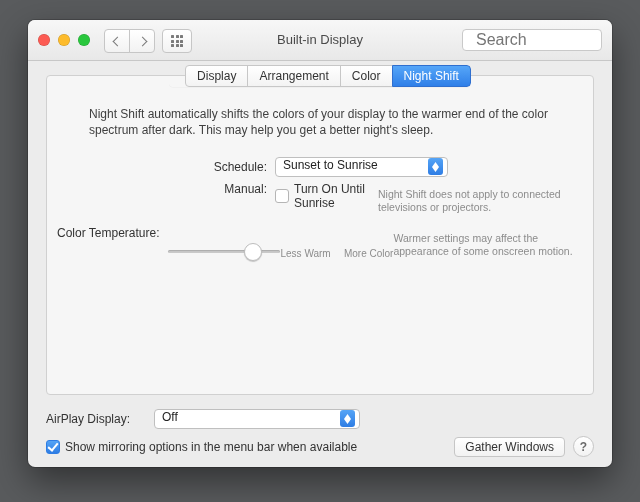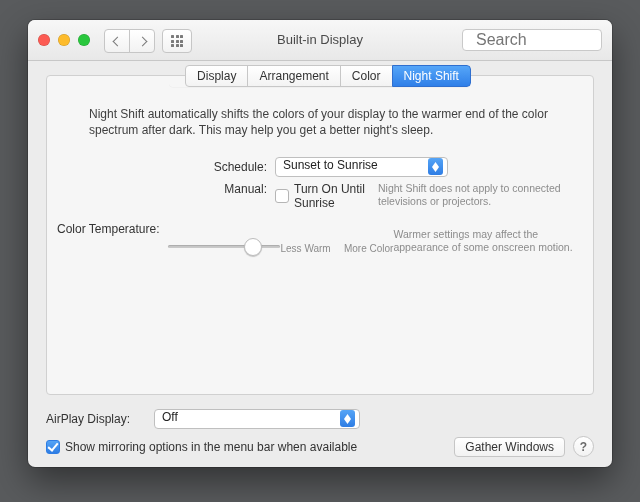--- a/index.html
+++ b/index.html
@@ -33,21 +33,21 @@
   .row{display:flex;align-items:center;margin:5px 0}
   .lab{width:220px;text-align:right;padding-right:8px;font-size:12px;color:#333}
   .val{flex:1;display:flex;align-items:center}
   .popup{height:20px;background:#fff;border:1px solid #bfbfbf;border-radius:4px;display:inline-flex;align-items:flex-start;padding:0 4px 0 7px;font-size:12px;color:#222;min-width:173px;box-sizing:border-box}
   .popup .pp-text{flex:1}
   .arrows{width:15px;height:17px;margin-left:6px;background:linear-gradient(#55a4f6,#2e7de4);border-radius:3px;display:flex;flex-direction:column;align-items:center;justify-content:center;gap:0}
   .arrows svg{display:block}
   .chk{appearance:none;width:14px;height:14px;border:1px solid #b5b5b5;border-radius:3px;background:#fff;margin:0 5px 0 0;position:relative;flex:none}
   .chk:checked{background:linear-gradient(#55a4f6,#2e7de4);border-color:#2e7de4}
   .chk:checked::after{content:"";position:absolute;left:3px;top:0px;width:4px;height:8px;border:solid #fff;border-width:0 2px 2px 0;transform:rotate(40deg)}
-  .hint{font-size:10.5px;color:#8c8c8c;line-height:1.25;margin-top:0}
+  .hint{font-size:10.5px;color:#8c8c8c;line-height:1.25;margin-top:6px}
   .slider{position:relative;width:185px;height:16px}
   .track{position:absolute;left:0;right:0;top:7px;height:3px;background:#c9c9c9;border-radius:2px;box-shadow:inset 0 1px 1px rgba(0,0,0,0.15)}
   .thumb{position:absolute;top:0;width:16px;height:16px;border-radius:50%;background:#fff;border:1px solid #bdbdbd;box-shadow:0 1px 1px rgba(0,0,0,.2);left:84px;margin-left:-8px}
   .srow-labels{display:flex;justify-content:space-between;width:185px;font-size:10px;color:#8c8c8c;margin-top:3px}
   .bottom{position:absolute;left:18px;right:18px;bottom:10px}
   .aprow{display:flex;align-items:center;gap:24px;margin-bottom:7px}
   .aprow .popup{min-width:206px}
   .mrow{display:flex;align-items:center;justify-content:space-between}
   .pushbtn{height:20px;padding:0 10px;background:linear-gradient(#ffffff,#f2f2f2);border:1px solid #c6c6c6;border-radius:4px;font-size:12px;color:#333}
   .help{width:19px;height:19px;border-radius:50%;background:linear-gradient(#ffffff,#f2f2f2);border:1px solid #c6c6c6;display:flex;align-items:center;justify-content:center;color:#6a6a6a;font-size:12px;font-weight:600;margin-left:8px}

